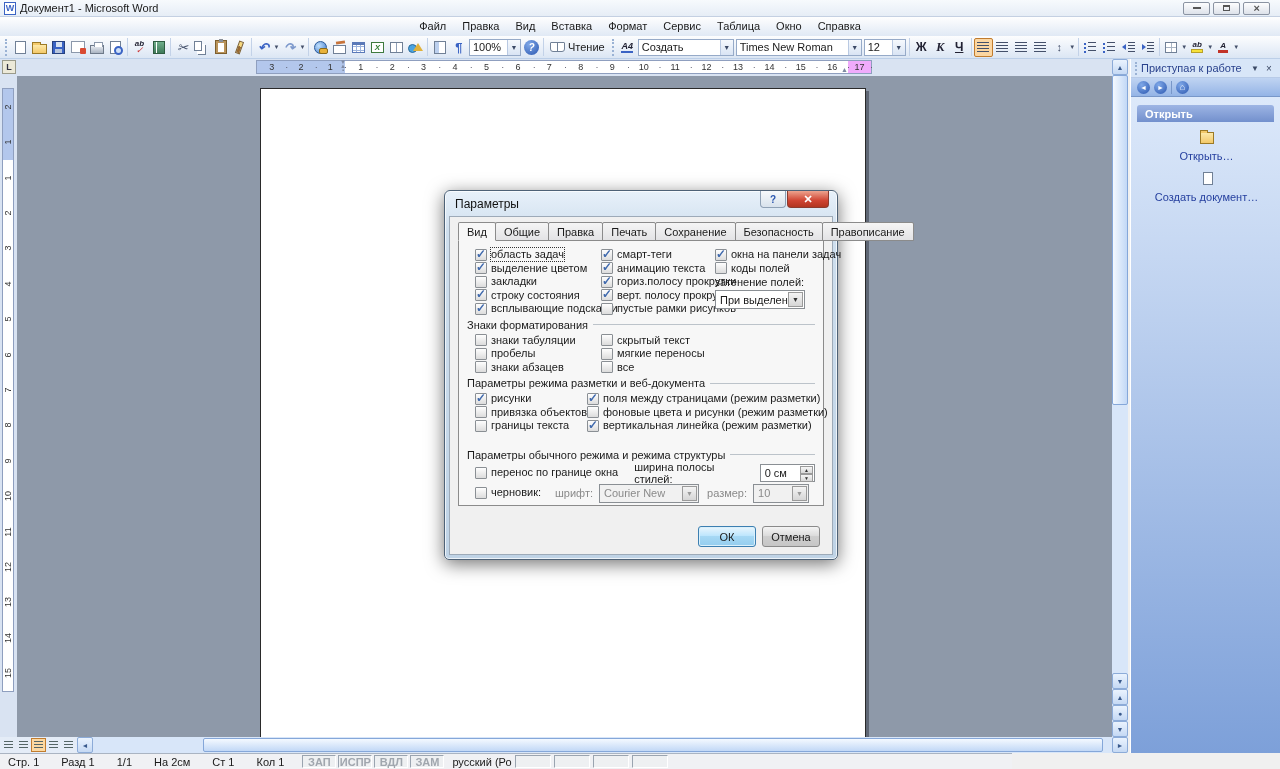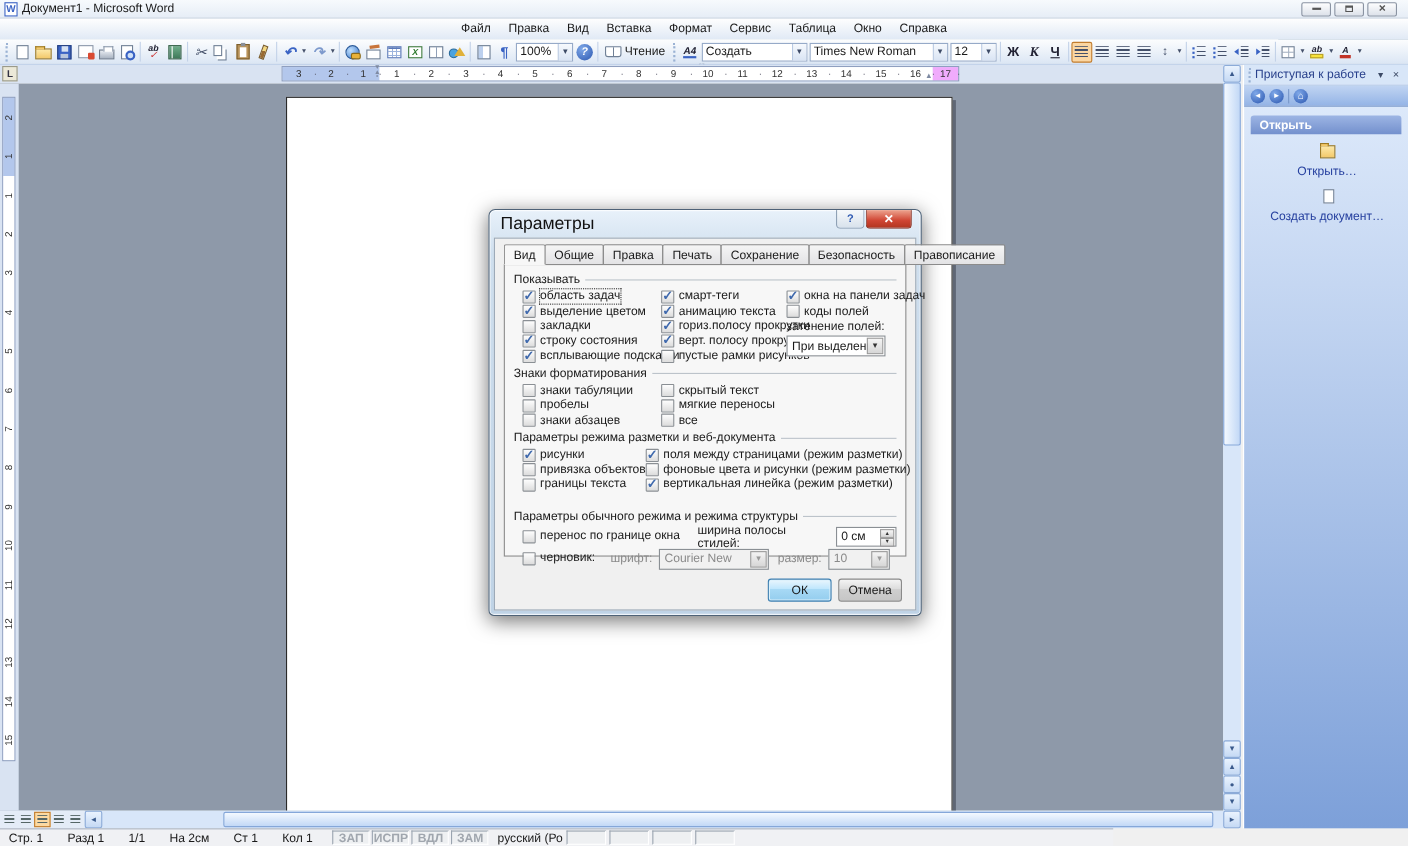--- a/index.html
+++ b/index.html
@@ -151,21 +151,21 @@
   .tp-secbar{height:17px;border-radius:3px 3px 0 0;background:linear-gradient(#9db5e4,#7390cd);color:#fff;font-weight:bold;display:flex;align-items:center;padding:0 8px;}
   .tp-item{display:flex;align-items:center;gap:6px;margin:10px 2px 0 4px;color:#26409f;flex-direction:column;}
   .tp-ico{width:14px;height:12px;flex:none;position:relative;}
   .tp-ico.folder{background:linear-gradient(#fde9a9,#f3c96a);border:1px solid #9c7a26;}
   .tp-ico.folder::before{content:"";position:absolute;left:-1px;top:-3px;width:6px;height:2px;background:#f3c96a;border:1px solid #9c7a26;border-bottom:none;}
   .tp-ico.page{width:10px;height:13px;background:#fff;border:1px solid #708096;margin-left:2px;}
   .tp-lbl{white-space:nowrap;}
 
   
   #dlg{position:absolute;left:444px;top:190px;width:394px;height:370px;border:1px solid #4e6277;border-radius:6px 6px 5px 5px;background:linear-gradient(#e8f1fa,#cfdfee 40px,#bfd3e6);box-shadow:0 4px 18px rgba(0,0,0,.55),inset 0 0 0 1px rgba(255,255,255,.7);z-index:50;}
-  .dlg-title{height:25px;display:flex;align-items:center;padding-left:10px;font-size:16px;color:#111;}
+  .dlg-title{height:25px;display:flex;align-items:center;padding-left:10px;font-size:12px;color:#111;}
   .dlg-caps{position:absolute;right:8px;top:0;display:flex;}
   .cap{height:17px;display:flex;align-items:center;justify-content:center;border:1px solid #8fa1b5;border-top:none;border-radius:0 0 4px 4px;margin-left:1px;}
   .cap-help{width:26px;background:linear-gradient(#f6f9fb,#d8e2ec);color:#2b57b0;font-weight:bold;font-size:10px;}
   .cap-close{width:42px;background:linear-gradient(#eda38e,#cf4432 60%,#b23520);border-color:#8c3b2e;color:#fff;font-weight:bold;font-size:11px;}
   .dlg-client{position:absolute;left:4px;right:4px;top:25px;bottom:4px;background:#f0f0f0;border:1px solid #9daab8;}
   .tabs{margin:6px 8px 0;}
   .trow{display:flex;}
   .tab{height:19px;line-height:18px;text-align:center;background:linear-gradient(#f5f5f5,#e3e3e5);border:1px solid #8b8b8b;border-radius:2px 2px 0 0;font-size:11px;white-space:nowrap;}
   .trow1 .tab{flex:1;margin-right:3px;}
   .trow1 .tab:last-child{margin-right:0;}
@@ -613,24 +613,20 @@
             <span class="tab">Правка</span>
             <span class="tab">Печать</span>
             <span class="tab">Сохранение</span>
             <span class="tab">Безопасность</span>
             <span class="tab">Правописание</span>
           </div>
       </div>
       <div class="tabpage">
 
         <div class="sect">
-          <div class="sect-h">
-              <span>Показывать</span>
-              <span class="rule"></span>
-            </div>
           <div class="cols">
             <div class="col colA">
 
             <label class="cbrow">
                   <span class="cb checked"></span>
                   <span class="cbl focused">область задач</span>
                 </label>
                 <label class="cbrow">
                   <span class="cb checked"></span>
                   <span class="cbl">выделение цветом</span>

